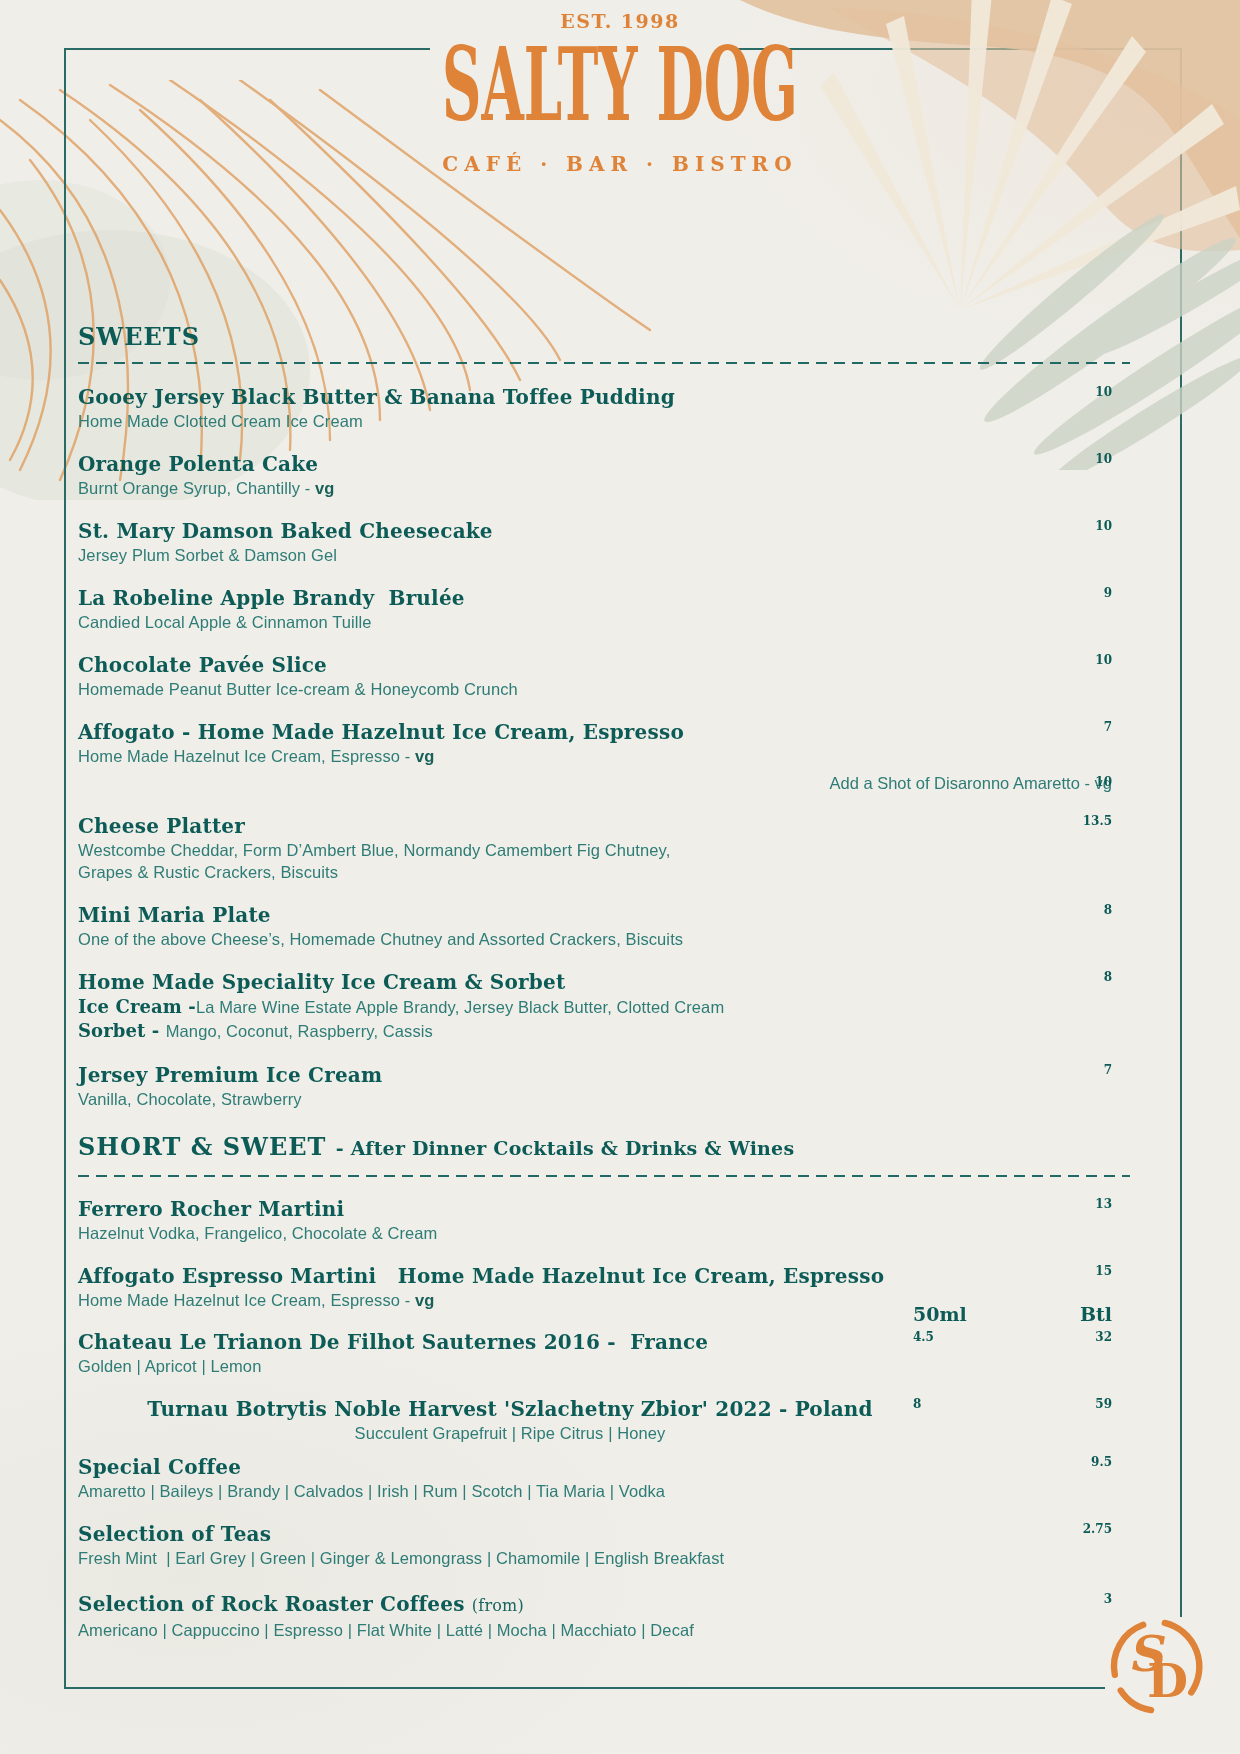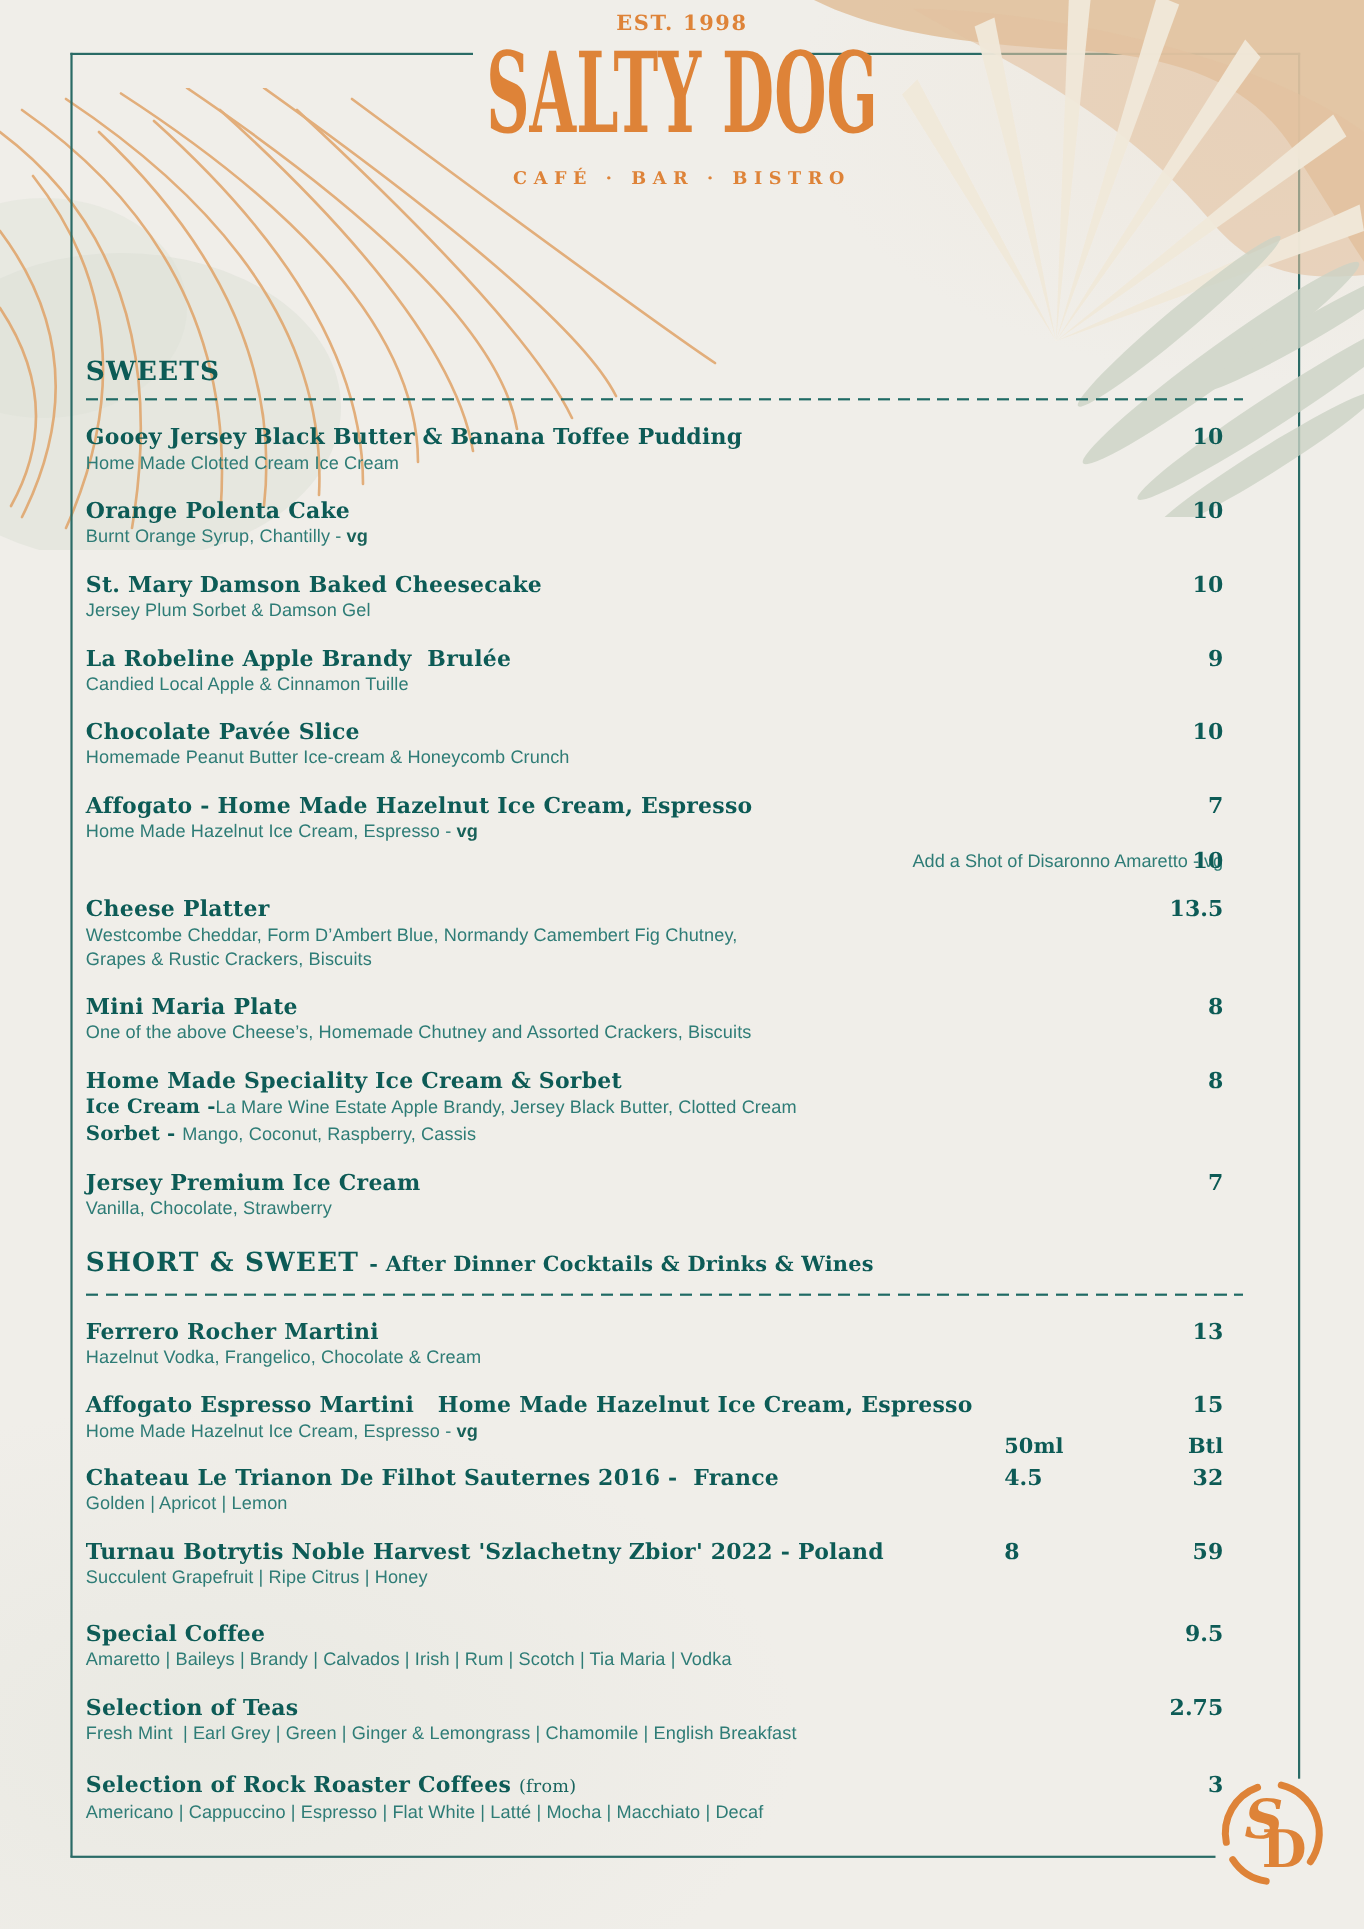--- a/index.html
+++ b/index.html
@@ -13,48 +13,48 @@
     font-family:"Liberation Sans", sans-serif;
   }
   svg.deco{position:absolute; pointer-events:none;}
   
   .fl{position:absolute; background:#2a6b66;}
   
   .logo-wrap{position:absolute; left:0; top:0; width:1240px; text-align:center;}
   .est{margin-top:10px; font-family:"DejaVu Serif", serif; font-weight:bold; font-size:19px;
        letter-spacing:1.5px; color:#de8338; white-space:pre-wrap;}
   .logo-svg{display:block; margin:2px auto 0 auto;}
-  .tagline{margin-top:6px; font-family:"DejaVu Serif", serif; font-weight:bold; font-size:16px;
+  .tagline{margin-top:6px; font-family:"DejaVu Serif", serif; font-weight:bold; font-size:20px;
        letter-spacing:6px; color:#de8338; white-space:pre-wrap;}
   
   .content{position:absolute; left:78px; top:322px; width:1034px;}
   .sec-title{font-family:"DejaVu Serif", serif; font-weight:bold; font-size:24px; line-height:30px;
        color:#0d5b56; letter-spacing:1px; margin:0;}
   .sec-title .sub{font-size:19px; letter-spacing:.2px;}
   .dash{height:2px; width:1052px; margin:10px 0 14px 0;
        background:repeating-linear-gradient(90deg,#1f6a64 0 11px, transparent 11px 18px);}
   .mi{position:relative; margin-bottom:19px;}
   .nm{font-family:"DejaVu Serif", serif; font-weight:bold; font-size:20px; line-height:26px;
       color:#0d5b56; letter-spacing:.2px; padding-right:170px; white-space:pre-wrap;}
   .nm .from{font-weight:normal; font-size:16px; color:#19655f;}
   .ds{font-size:16.5px; line-height:22px; color:#2e7c76; letter-spacing:.1px; padding-right:170px; white-space:pre-wrap;}
   .ds .vg{font-weight:bold; color:#186159;}
   .lead{font-family:"DejaVu Serif", serif; font-weight:bold; font-size:18px; color:#0d5b56;}
   .ds.lead-line{line-height:24px;}
   .pr{position:absolute; top:1px; right:0; font-family:"DejaVu Serif", serif; font-weight:bold;
-      font-size:20px; color:#0d5b56;}
+      font-size:12px; color:#0d5b56;}
   .p50{right:auto; left:835px;}
   .addon{position:relative; margin-top:6px; font-size:16.5px; line-height:21px; color:#2e7c76; white-space:pre-wrap;text-align:right;}
   .addon .pr{top:-1px;}
   .colhdr{position:absolute; top:-26px; left:0; right:0; height:24px;}
   .colhdr span{position:absolute; font-family:"DejaVu Serif", serif; font-weight:bold; font-size:19px; color:#0d5b56;}
   .colhdr .ch50{left:835px;}
   .colhdr .chb{right:0;}
   .mt20{margin-top:20px;} .mt22{margin-top:22px;} .mb12{margin-bottom:12px;}
-  .mb18{margin-bottom:18px;} .mb13{margin-bottom:27px;} .mb21{} .mb22{margin-bottom:22px;}
+  .mb18{margin-bottom:18px;} .mb13{margin-bottom:10px;text-align:center;} .mb21{} .mb22{margin-bottom:22px;}
   .mt19{margin-top:19px;}
 </style>
 </head>
 <body>
 
 <div class="page">
 
   <svg class="deco" style="left:0;top:80px;" width="720" height="420" viewBox="0 0 720 420">
     <ellipse cx="110" cy="290" rx="200" ry="140" fill="#dbe0d5" opacity="0.5"></ellipse>
     <ellipse cx="40" cy="200" rx="130" ry="100" fill="#dbe0d5" opacity="0.35"></ellipse>

